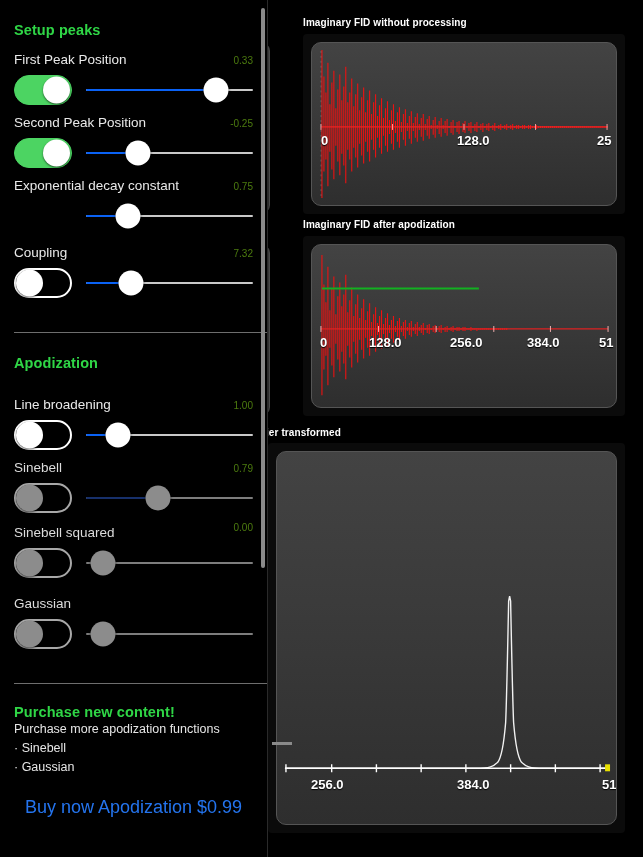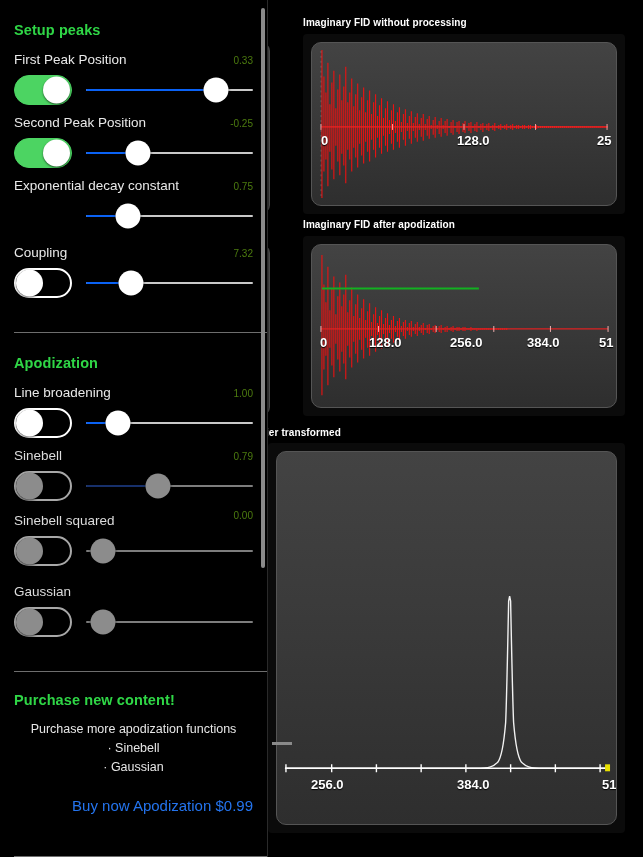--- a/index.html
+++ b/index.html
@@ -117,22 +117,22 @@
     position: absolute; top: 50%; transform: translate(-50%,-50%);
     width: 25px; height: 25px; border-radius: 50%; background: #ffffff;
     box-shadow: 0 1px 3px rgba(0,0,0,.7);
   }
   .s-knob.dimmed { background: #8c8c8c; }
 
   
   .purchase-body { color: #e6e6e6; font-size: 12.5px; line-height: 19px; }
   .purchase-body .bullet { color: #e6e6e6; }
   .buy-link {
-    display: block; text-align: right; color: #2474ee;
-    font-size: 15px; text-decoration: none; padding: 8px 0;
+    display: block; text-align: center; color: #2474ee;
+    font-size: 18px; text-decoration: none; padding: 8px 0;
   }
 
   
   .scrollbar {
     position: absolute; right: 2px; width: 4px; border-radius: 2px;
     background: #8a8a8a;
   }
 </style>
 </head>
 <body>
@@ -343,21 +343,21 @@
           <div class="s-knob" style="left:27%"></div>
         </div>
       </div>
     </div>
 
     <div class="section-divider" style="margin-top:16px;"></div>
 
     <div class="section" style="padding-top:22px;">
       <div class="section-header">Apodization</div>
 
-      <div class="row-label-line" style="margin-top:14px;">
+      <div class="row-label-line" style="margin-top:26px;">
         <span>Line broadening</span>
         <span class="val">1.00</span>
       </div>
       <div class="control-row" style="margin-top:6px;">
         <div class="toggle off">
           <div class="knob"></div>
         </div>
         <div class="slider">
           <div class="track"></div>
           <div class="fill" style="width:19%"></div>
@@ -408,21 +408,21 @@
           <div class="fill dimmed" style="width:0%"></div>
           <div class="s-knob dimmed" style="left:10%"></div>
         </div>
       </div>
     </div>
 
     <div class="section-divider" style="margin-top:16px;"></div>
 
     <div class="section" style="padding-top:20px;">
       <div class="section-header">Purchase new content!</div>
-      <div class="purchase-body" style="margin-top:12px;text-align:center;">
+      <div class="purchase-body" style="">
         <div>Purchase more apodization functions</div>
         <div class="bullet">· Sinebell</div>
         <div class="bullet">· Gaussian</div>
       </div>
       <a class="buy-link" href="#" style="margin-top:12px;">Buy now Apodization $0.99</a>
     </div>
 
     <div class="section-divider" style="margin-top:18px;"></div>
 
     <div class="section" style="padding-top:20px;">

